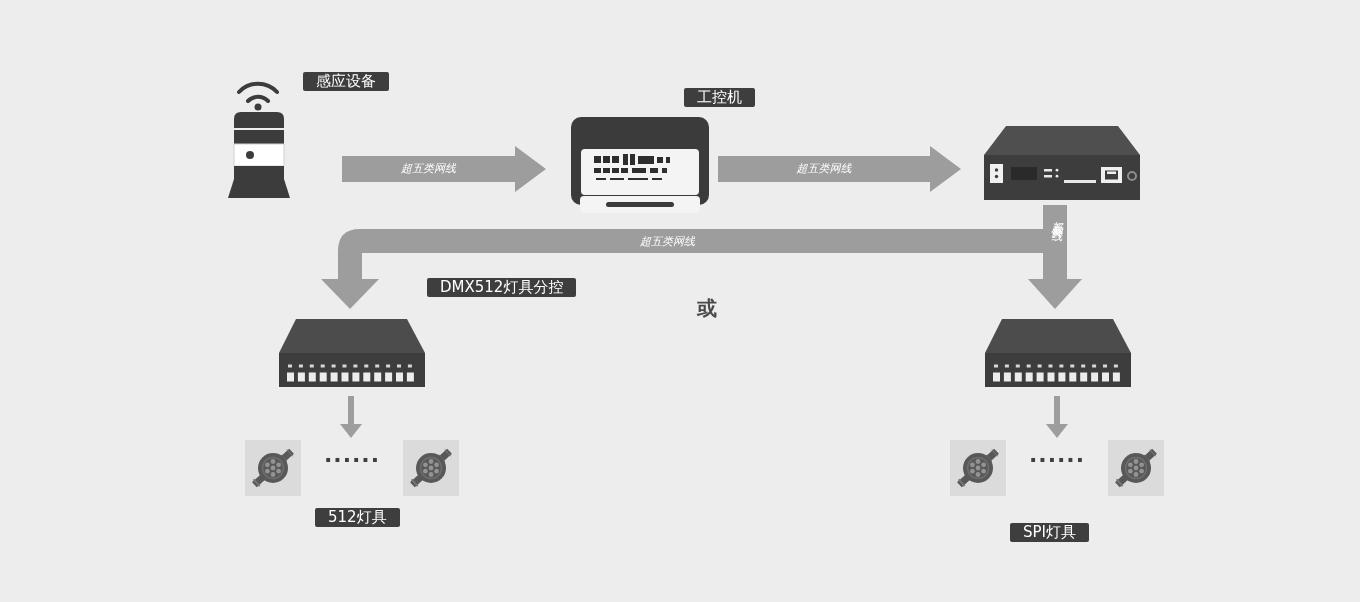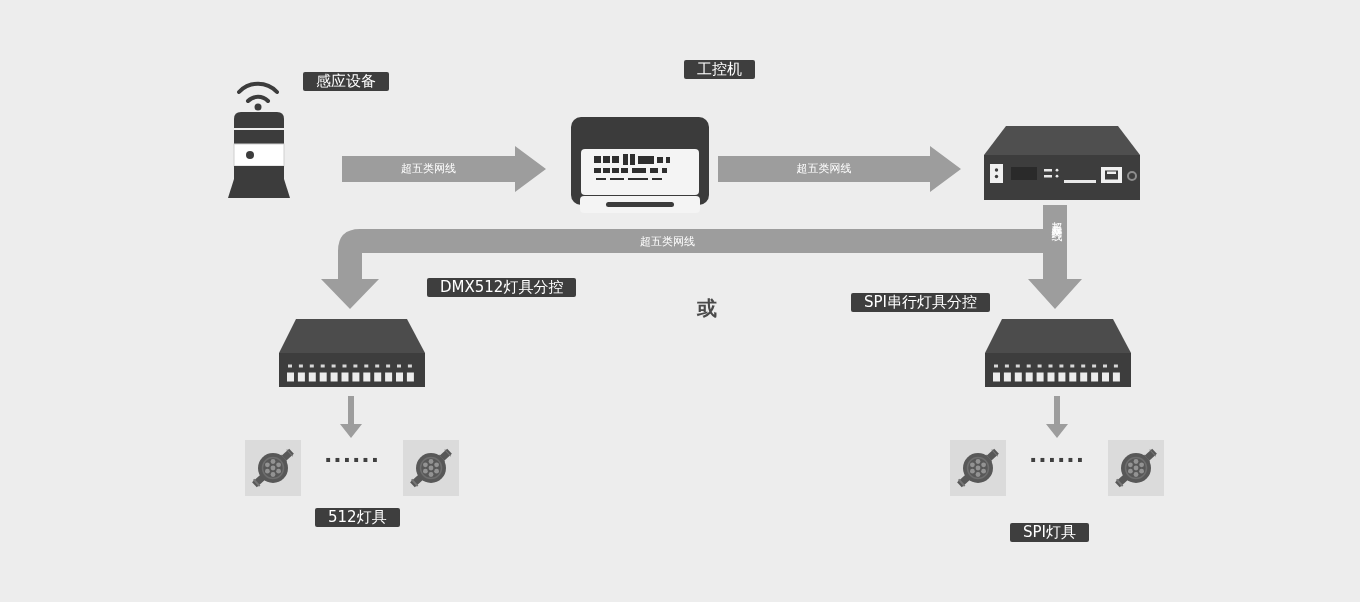--- a/index.html
+++ b/index.html
@@ -1,21 +1,21 @@
 <!DOCTYPE html>
 <html><head>
 <meta charset="utf-8">
 <style>
   html,body{margin:0;padding:0;background:#ededed;}
   .canvas{position:relative;width:1360px;height:602px;background:#ededed;
           font-family:"DejaVu Sans","Liberation Sans",sans-serif;overflow:hidden;}
   .canvas > svg{position:absolute;display:block;}
   .tag{position:absolute;background:#3e3e3e;color:#ffffff;font-size:15px;line-height:19px;
        padding:0 13px;border-radius:2px;white-space:nowrap;}
-  .cable{position:absolute;color:#ffffff;font-size:11px;line-height:14px;text-align:center;white-space:nowrap;}
+  .cable{position:absolute;color:#ffffff;font-size:11px;line-height:14px;text-align:center;white-space:nowrap;font-style:italic;}
   .cable.vert{writing-mode:vertical-rl;letter-spacing:2px;text-align:left;}
   .dots{position:absolute;color:#3f3f3f;font-size:22px;font-weight:bold;letter-spacing:1px;
         line-height:22px;text-align:center;}
   .or{position:absolute;color:#4a4a4a;font-size:20px;font-weight:bold;line-height:24px;}
 </style>
 </head>
 <body>
 
 <div class="canvas">
 
@@ -177,23 +177,22 @@
         <circle cx="28" cy="21.5" r="2.4"></circle>
       <circle cx="33.6" cy="24.8" r="2.4"></circle>
         <circle cx="33.6" cy="31.2" r="2.4"></circle>
       <circle cx="28" cy="34.5" r="2.4"></circle>
         <circle cx="22.4" cy="31.2" r="2.4"></circle>
       <circle cx="22.4" cy="24.8" r="2.4"></circle>
     </g>
   </svg>
 
   <div class="tag" style="left:303px;top:72px">感应设备</div>
-  <div class="tag" style="left:684px;top:60px">工控机</div>
+  <div class="tag" style="left:684px;top:88px">工控机</div>
   <div class="tag" style="left:427px;top:278px">DMX512灯具分控</div>
-  <div class="tag" style="left:851px;top:293px">SPI串行灯具分控</div>
   <div class="tag" style="left:315px;top:508px">512灯具</div>
   <div class="tag" style="left:1010px;top:523px">SPI灯具</div>
 
   <div class="cable" style="left:342px;top:162px;width:173px">超五类网线</div>
   <div class="cable" style="left:718px;top:162px;width:212px">超五类网线</div>
   <div class="cable" style="left:520px;top:235px;width:295px">超五类网线</div>
   <div class="cable vert" style="left:1049px;top:213px">超五类网线</div>
 
   <div class="or" style="left:697px;top:296px">或</div>
   <div class="dots" style="left:320px;top:449px;width:64px">······</div>

